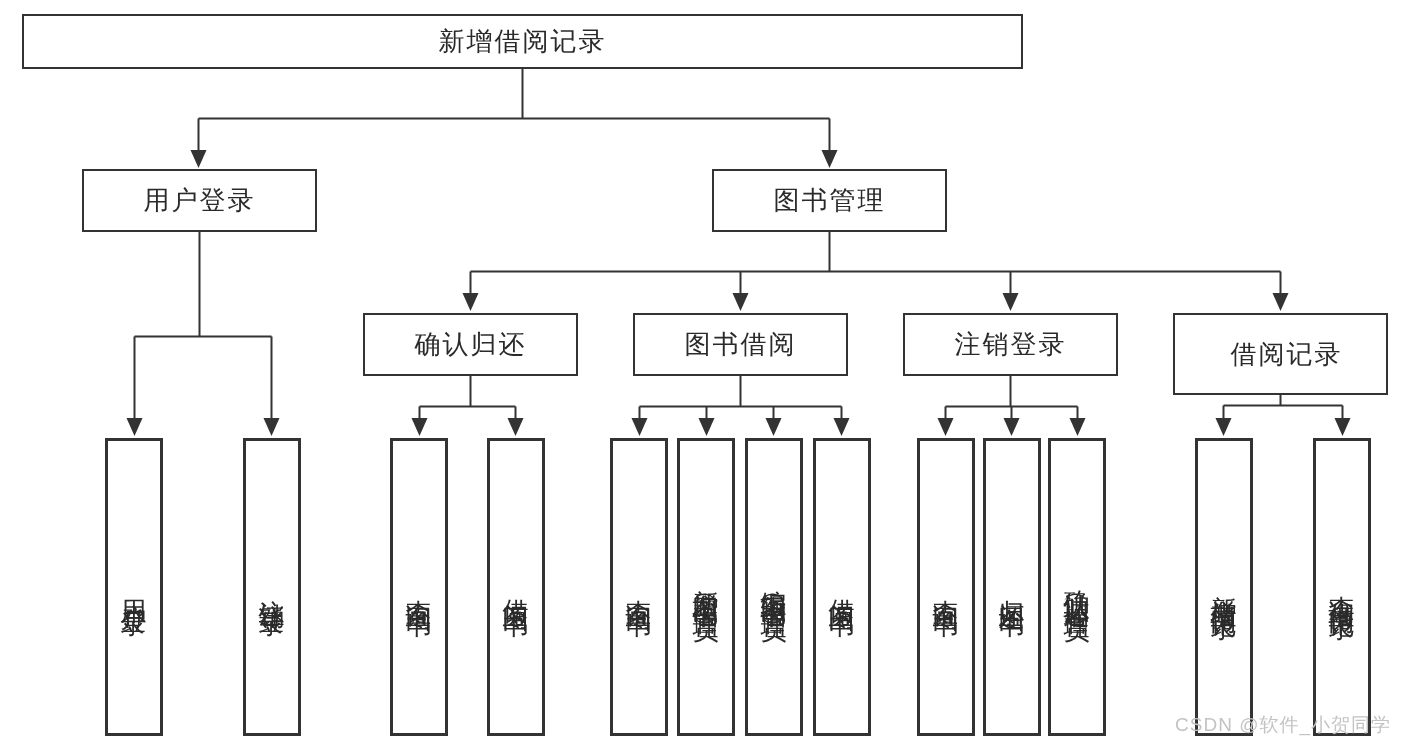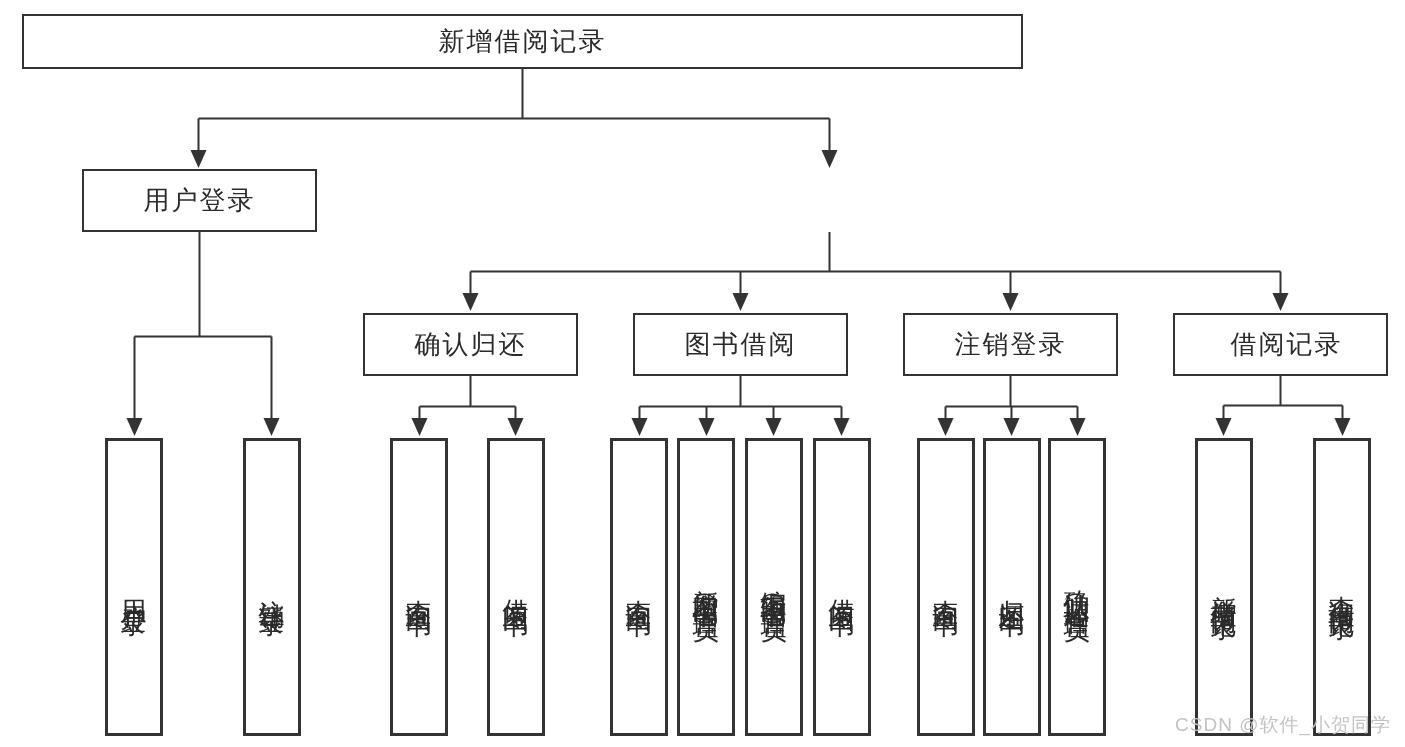--- a/index.html
+++ b/index.html
@@ -104,31 +104,34 @@
     </g>
   </svg>
 
   <div class="node" style="left:22px; top:14px; width:1001px; height:55px;">
     <span class="hlabel">新增借阅记录</span>
   </div>
 
   <div class="node" style="left:82px; top:169px; width:235px; height:63px;">
     <span class="hlabel">用户登录</span>
   </div>
+  <div class="node" style="left:712px; top:169px; width:235px; height:63px;">
+    <span class="hlabel">图书管理</span>
+  </div>
 
   <div class="node" style="left:363px; top:313px; width:215px; height:63px;">
     <span class="hlabel">确认归还</span>
   </div>
   <div class="node" style="left:633px; top:313px; width:215px; height:63px;">
     <span class="hlabel">图书借阅</span>
   </div>
   <div class="node" style="left:903px; top:313px; width:215px; height:63px;">
     <span class="hlabel">注销登录</span>
   </div>
-  <div class="node" style="left:1173px; top:313px; width:215px; height:63px;padding-left:12px;">
+  <div class="node" style="left:1173px; top:313px; width:215px; height:82px;padding-left:12px;">
     <span class="hlabel">借阅记录</span>
   </div>
 
   <div class="node leaf" style="left:105px; top:438px; width:58px; height:298px;">
     <span class="vlabel">用户登录</span>
   </div>
   <div class="node leaf" style="left:243px; top:438px; width:58px; height:298px;">
     <span class="vlabel">注销登录</span>
   </div>
 

